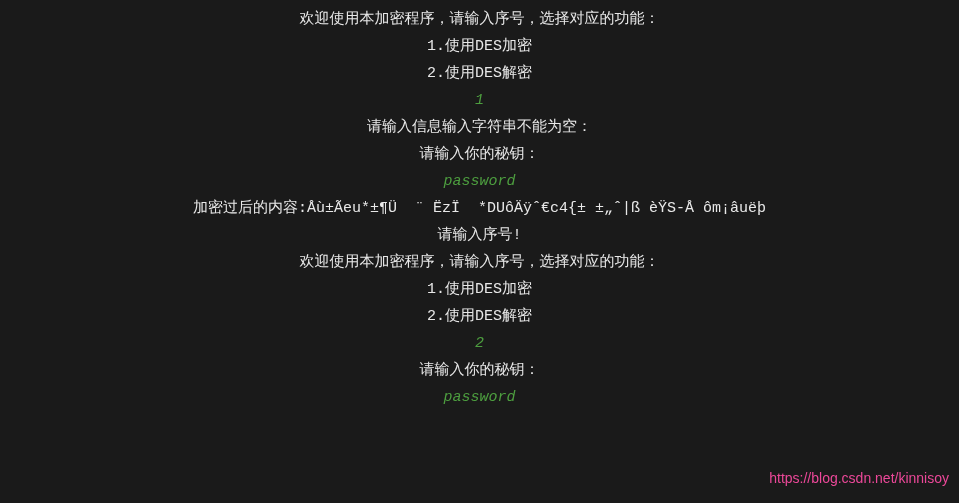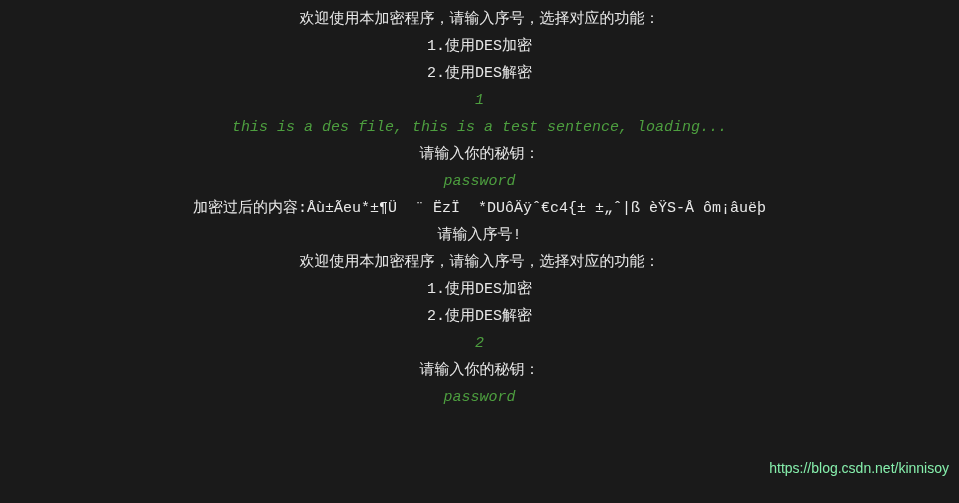--- a/index.html
+++ b/index.html
@@ -23,37 +23,37 @@
     .terminal-line {
       white-space: pre;
       color: #e8e8e8;
     }
     .input-line {
       color: #4d9e3f;
       font-style: italic;
     }
     .watermark {
       position: absolute;
-      bottom: 22px;
+      bottom: 12px;
       right: 10px;
-      color: #86efac;
+      color: #ec4899;
       font-size: 14px;
       font-family: Arial, sans-serif;
       font-style: normal;
     }
   </style>
 </head>
 <body>
 
 <div id="terminal-container">
     <div class="terminal-line">欢迎使用本加密程序，请输入序号，选择对应的功能：</div>
     <div class="terminal-line">1.使用DES加密</div>
     <div class="terminal-line">2.使用DES解密</div>
     <div class="input-line">1</div>
-    <div class="input-line">this is a des file, this is a test sentence, loading...</div>
+    <div class="terminal-line">请输入信息输入字符串不能为空：</div>
     <div class="terminal-line">请输入你的秘钥：</div>
     <div class="input-line">password</div>
     <div class="terminal-line">加密过后的内容:Åù±Ãeu*±¶Ü  ¨ ËzÏ  *DUôÄÿˆ€c4{± ±„ˆ|ß èŸS-Å ôm¡âuëþ</div>
     <div class="terminal-line">请输入序号!</div>
     <div class="terminal-line">欢迎使用本加密程序，请输入序号，选择对应的功能：</div>
     <div class="terminal-line">1.使用DES加密</div>
     <div class="terminal-line">2.使用DES解密</div>
     <div class="input-line">2</div>
     <div class="terminal-line">请输入你的秘钥：</div>
     <div class="input-line">password</div>

